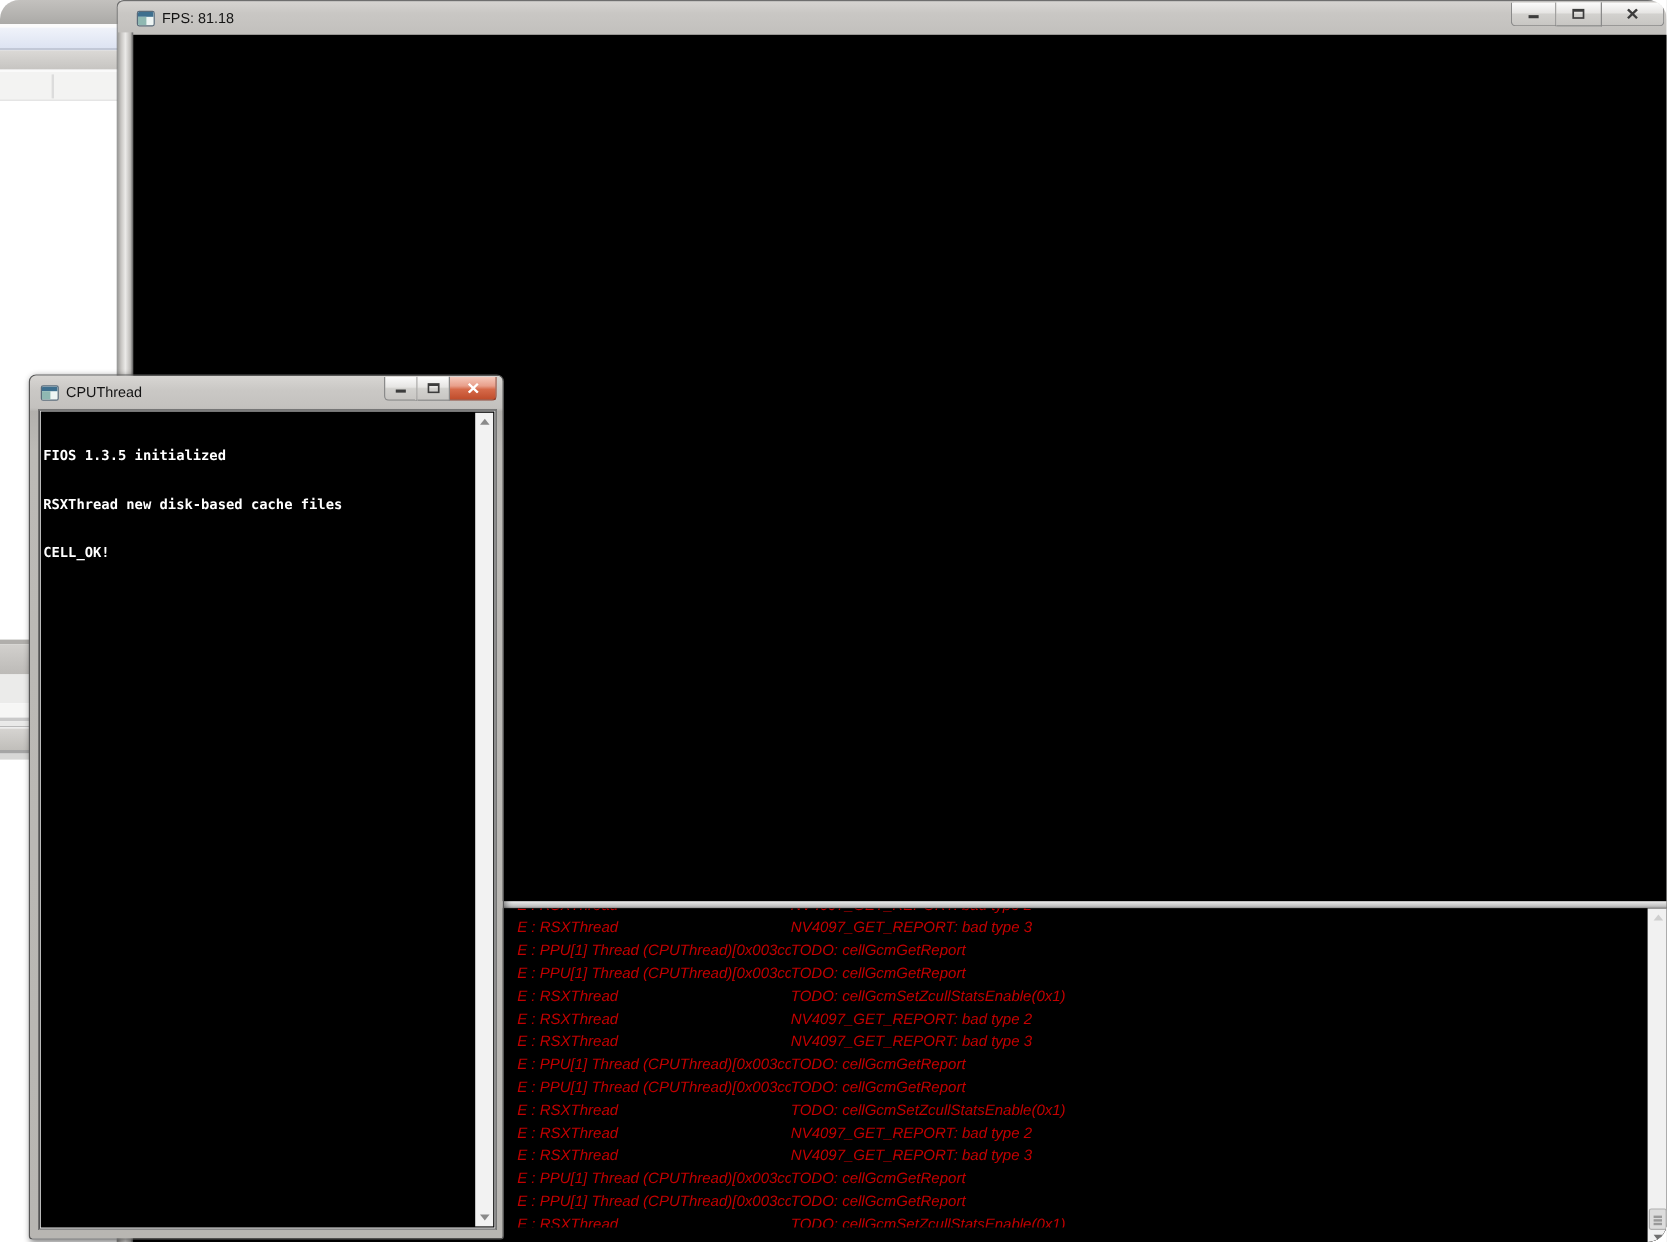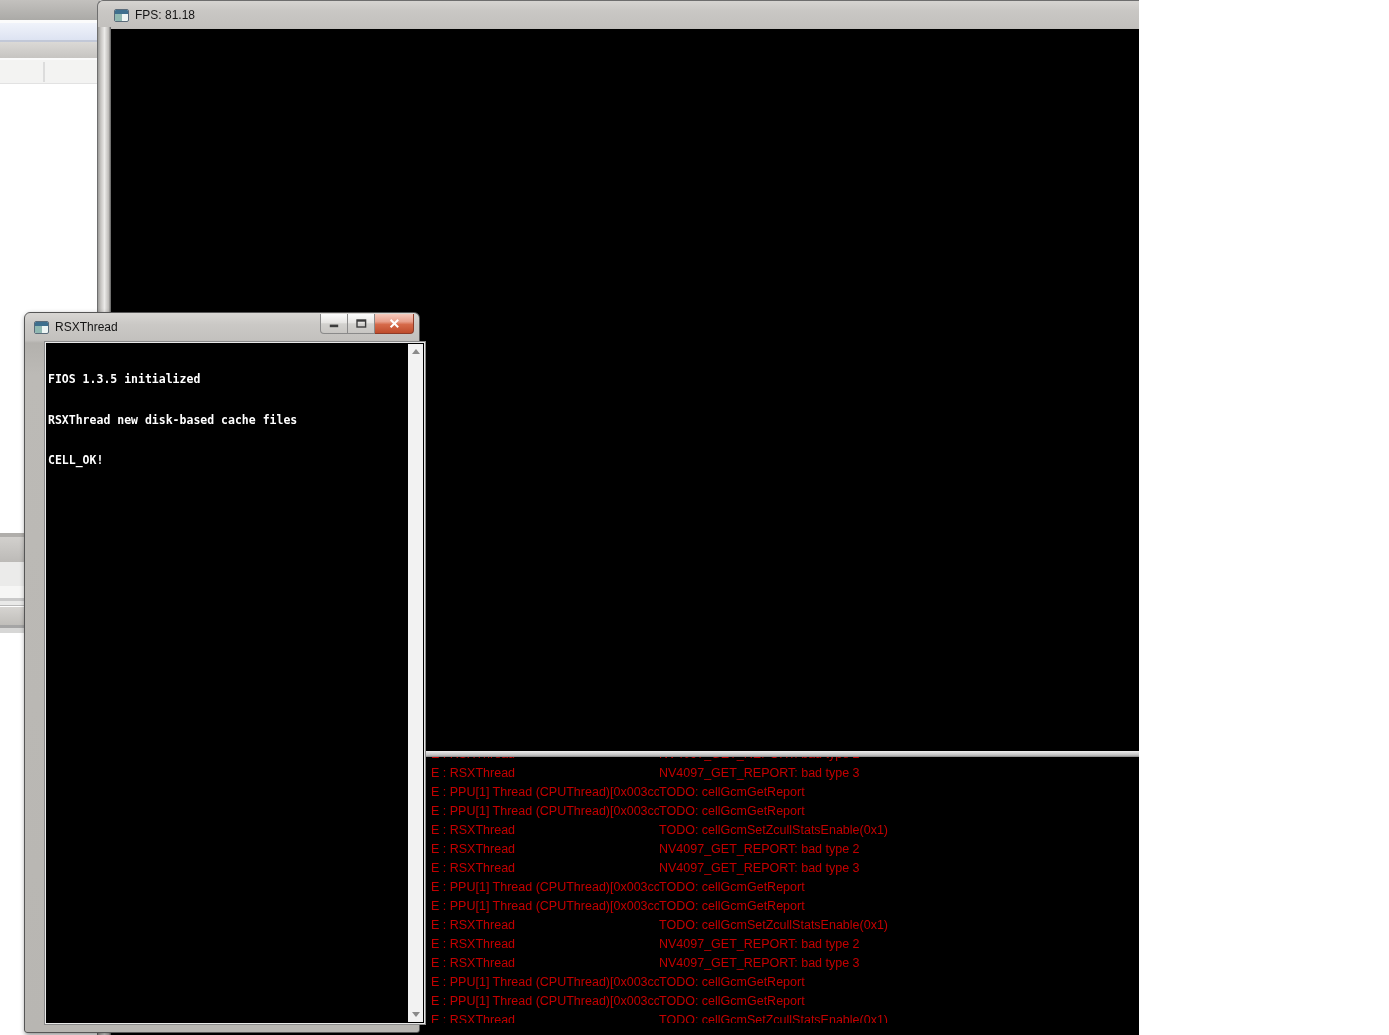--- a/index.html
+++ b/index.html
@@ -1,19 +1,19 @@
 <!DOCTYPE html>
 <html><head>
 <meta charset="utf-8">
 <style>
   * { margin:0; padding:0; box-sizing:border-box; }
   html,body { background:#ffffff; }
   .screen {
-    position:relative; width:1139px; height:1035px; overflow:hidden;
-    background:#ffffff; font-family:"Liberation Sans", sans-serif;
+    position:relative; width:1389px; height:1035px; overflow:hidden;
+    background:#ffffff; font-family:"Liberation Sans", sans-serif;border-radius:16px;
   }
   .abs { position:absolute; }
 
   
   .bg-band { position:absolute; left:0; width:100px; }
   .bgb-title   { top:0;   height:20px; background:linear-gradient(180deg,#c3c1be,#abaaa7); }
   .bgb-gap1    { top:20px; height:3px;  background:#fbfbfb; }
   .bgb-menu    { top:23px; height:17px; background:linear-gradient(180deg,#f0f3fa,#dde3f2); }
   .bgb-menu-eg { top:40px; height:2px;  background:#c2c8d7; }
   .bgb-tool    { top:42px; height:16px; background:linear-gradient(180deg,#dbd9d6,#c6c4c1); }
@@ -61,21 +61,21 @@
   .cap-last  { border-radius:0 0 4px 0; }
   .cap-close-active {
     background:linear-gradient(180deg,#f6cabd,#e89f8b 40%,#d66a4a 55%,#bf4c2b);
     color:#ffffff; border-color:#8e3b28;
   }
   .fps-caps { right:2px; }
   .fps-min, .fps-max { width:38px; } .fps-close { width:52px; }
   .dbg-caps { right:5px; }
   .dbg-min { width:28px; } .dbg-max { width:27px; } .dbg-close { width:39px; }
 
-  .fps-client { position:absolute; left:13px; top:28px; right:0; bottom:0; background:#000000; }
+  .fps-client { position:absolute; left:13px; top:28px; right:0; bottom:0; background:#000000;font-style:italic; }
 
   
   .splitter {
     position:absolute; left:0; right:0; top:722px; height:6px;
     background:linear-gradient(180deg,#efefef 0,#d6d6d6 35%,#c0c0c0 70%,#828282 100%);
   }
   .log-area { position:absolute; left:0; right:0; top:728px; bottom:0; background:#000000; }
   .log-viewport { position:absolute; left:310px; top:0; width:952px; height:266px; overflow:hidden; }
   .log-row { display:flex; height:19px; align-items:center; color:#c40000; font-size:12.5px; white-space:nowrap; }
   .log-row .src { width:238px; padding-left:10px; flex:0 0 auto; overflow:hidden; }
@@ -101,21 +101,20 @@
     position:absolute; left:24px; top:312px; width:396px; height:721px;
     background:linear-gradient(180deg,#d8d6d3 0,#cac8c5 12px,#c3c1be 27px,#b3b1ad 30px,#bcbab6 62px,#b8b6b2 100%);
     border:1px solid #565656; border-radius:6px 6px 3px 3px;
     box-shadow:1px 2px 5px rgba(0,0,0,0.45);
   }
   .dbg-titlebar { position:absolute; left:6px; right:0; top:0; height:28px; display:flex; align-items:center; }
   .dbg-client {
     position:absolute; left:7px; top:28px; width:382px; height:684px;
     background:#000000; border:1px solid #8a8a8a;
     box-shadow:inset 0 0 0 1px #e9e9e9;
-    margin-left:12px;
   }
   .console-text {
     position:absolute; left:3px; top:4px; right:18px;
     color:#ffffff; font-family:"DejaVu Sans Mono", monospace;
     font-size:11.5px; font-weight:bold; line-height:13.5px; white-space:pre;
   }
   .dbg-scrollbar { position:absolute; top:2px; bottom:2px; right:2px; width:15px; background:#f2f2f2; }
   .dbg-sb-up   { border-bottom:5px solid #8a8a8a; top:5px; }
   .dbg-sb-down { border-top:5px solid #8a8a8a; bottom:5px; top:auto; }
 
@@ -251,21 +250,21 @@
           </div>
           <div class="arrow-down log-sb-down"></div>
         </div>
       </div>
     </div>
   </div>
 
   <div class="dbg-window">
     <div class="dbg-titlebar">
       <span class="app-icon"></span>
-      <span class="title-text">RSXThread</span>
+      <span class="title-text">CPUThread</span>
     </div>
     <div class="cap-group dbg-caps">
       <div class="cap-btn cap-first dbg-min">
         <svg width="11" height="9" viewBox="0 0 11 9">
             <rect x="0.8" y="5.6" width="8.4" height="2.6" fill="currentColor"></rect>
           </svg>
       </div>
       <div class="cap-btn dbg-max">
         <svg width="11" height="9" viewBox="0 0 11 9">
             <rect x="1" y="1" width="8.6" height="7" fill="none" stroke="currentColor" stroke-width="1.4"></rect>

